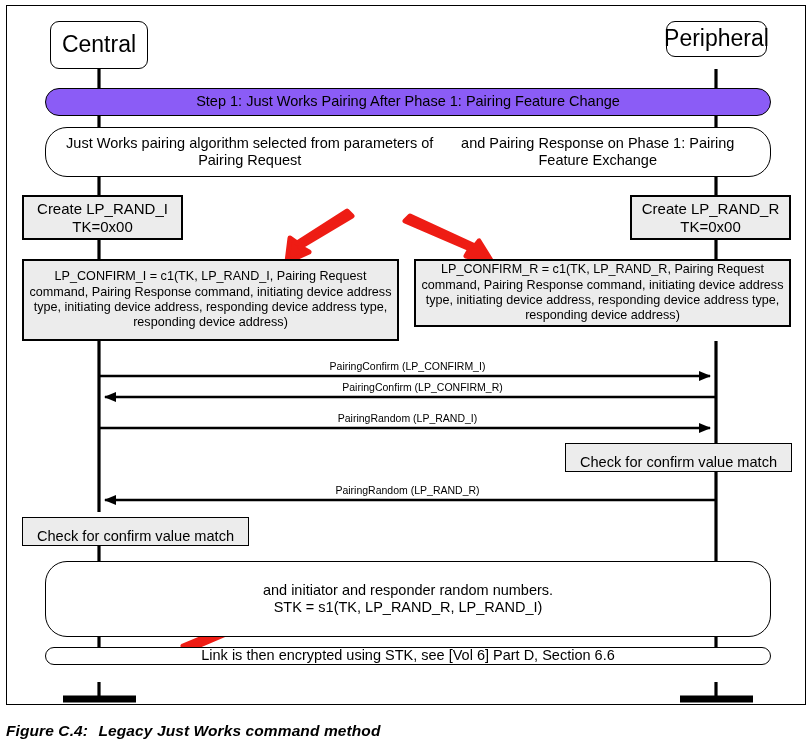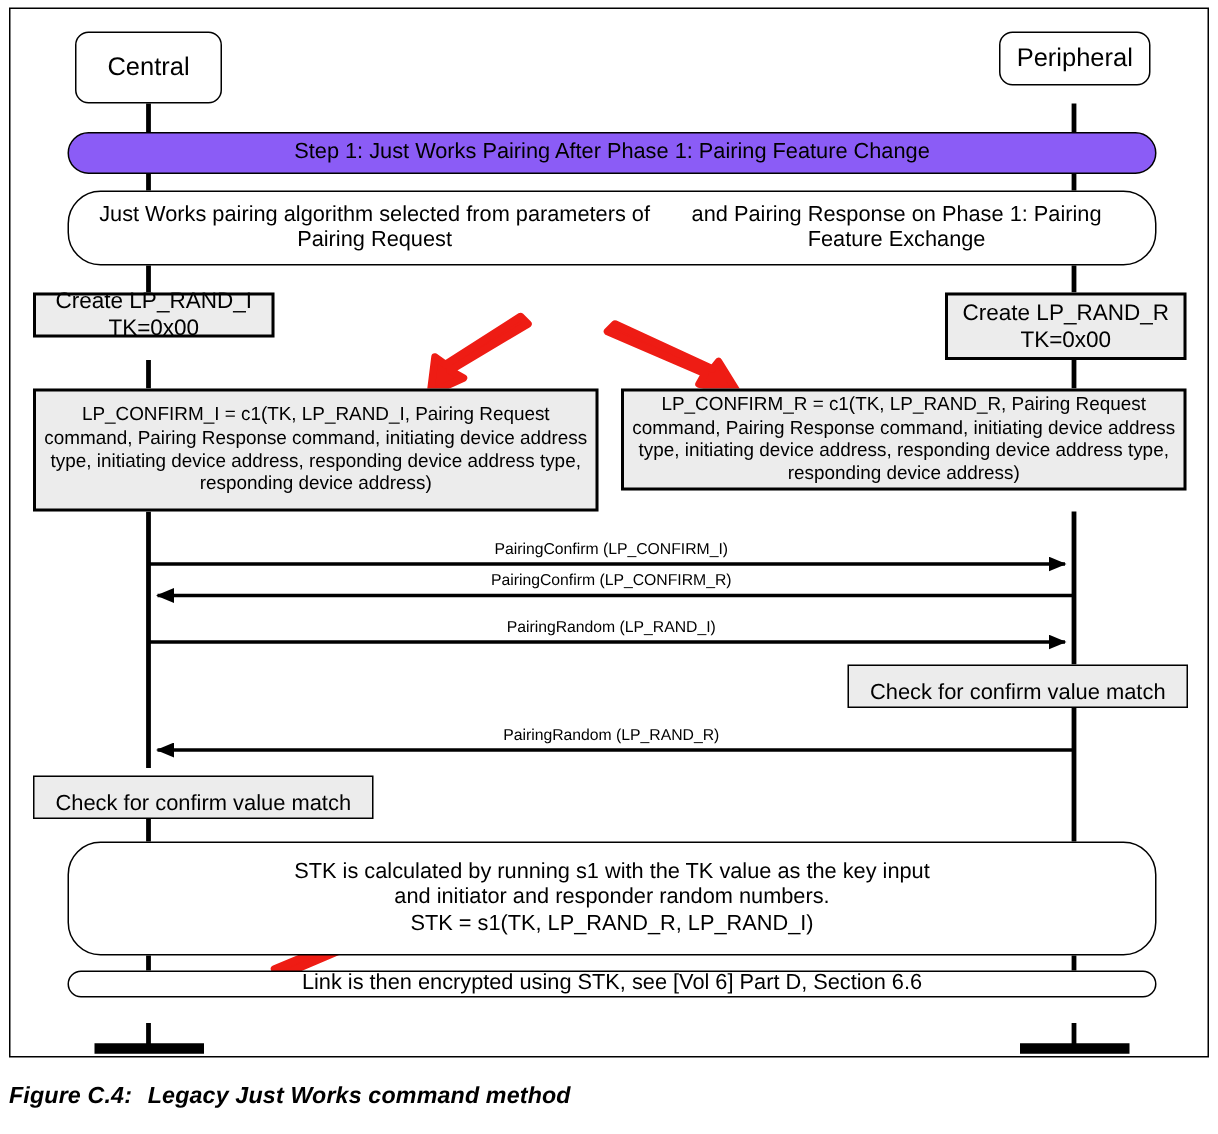--- a/index.html
+++ b/index.html
@@ -48,21 +48,21 @@
     align-items: center;
     justify-content: center;
     text-align: center;
     line-height: 1.18;
     color: #000;
   }
   .actor-box {
     border: 1.6px solid #000;
     border-radius: 9px;
     background: #ffffff;
-    font-size: 17px;
+    font-size: 23px;
     text-align: right;
   }
   .banner {
     border: 1.6px solid #000;
     border-radius: 22px;
     font-size: 14.5px;
     padding: 2px 14px;
   }
   .banner.shaded { background: #8b5cf6; }
   .banner.plain  { background: #ffffff; }
@@ -179,58 +179,57 @@
 
   <div class="node banner shaded" style="left:45px; top:88px; width:726px; height:28px;">
     <span>Step 1: Just Works Pairing After Phase 1: Pairing Feature Change</span>
   </div>
 
   <div class="node banner plain" style="left:45px; top:127px; width:726px; height:50px; flex-direction:row;">
     <span>Just Works pairing algorithm selected from parameters of Pairing Request</span>
     <span>and Pairing Response on Phase 1: Pairing Feature Exchange</span>
   </div>
 
-  <div class="node rect-box" style="left:22px; top:195px; width:161px; height:30px; flex-direction:column;">
+  <div class="node rect-box" style="left:22px; top:195px; width:161px; height:45px; flex-direction:column;">
     <span>Create LP_RAND_I</span>
     <span>TK=0x00</span>
   </div>
   <div class="node rect-box" style="left:630px; top:195px; width:161px; height:45px; flex-direction:column;">
     <span>Create LP_RAND_R</span>
     <span>TK=0x00</span>
   </div>
 
   <div class="node confirm-box" style="left:22px; top:259px; width:377px; height:82px;">
     <span>LP_CONFIRM_I = c1(TK, LP_RAND_I, Pairing Request command, Pairing Response command, initiating device address type, initiating device address, responding device address type, responding device address)</span>
   </div>
   <div class="node confirm-box" style="left:414px; top:259px; width:377px; height:68px;">
     <span>LP_CONFIRM_R = c1(TK, LP_RAND_R, Pairing Request command, Pairing Response command, initiating device address type, initiating device address, responding device address type, responding device address)</span>
   </div>
 
   <div class="msg-label" style="left:99px; top:360px; width:617px;">
     <span>PairingConfirm (LP_CONFIRM_I)</span>
   </div>
-  <div class="msg-label" style="left:99px; top:381px; width:617px;">
+  <div class="msg-label" style="left:99px; top:381px; width:617px;padding-left:15px;">
     <span>PairingConfirm (LP_CONFIRM_R)</span>
   </div>
   <div class="msg-label" style="left:99px; top:412px; width:617px;">
     <span>PairingRandom (LP_RAND_I)</span>
   </div>
   <div class="msg-label" style="left:99px; top:484px; width:617px;">
     <span>PairingRandom (LP_RAND_R)</span>
   </div>
 
   <div class="node check-box" style="left:565px; top:443px; width:227px; height:29px;">
     <span>Check for confirm value match</span>
   </div>
   <div class="node check-box" style="left:22px; top:517px; width:227px; height:29px;">
     <span>Check for confirm value match</span>
   </div>
 
   <div class="node banner plain" style="left:45px; top:561px; width:726px; height:76px; flex-direction:column;">
-    <span>STK is calculated by running s1 with the TK value as the key input</span>
     <span>and initiator and responder random numbers.</span>
     <span>STK = s1(TK, LP_RAND_R, LP_RAND_I)</span>
   </div>
 
   <div class="node banner plain" style="left:45px; top:647px; width:726px; height:18px;">
     <span>Link is then encrypted using STK, see [Vol 6] Part D, Section 6.6</span>
   </div>
 
   <div class="caption">
     <span class="cap-num">Figure C.4:</span>

